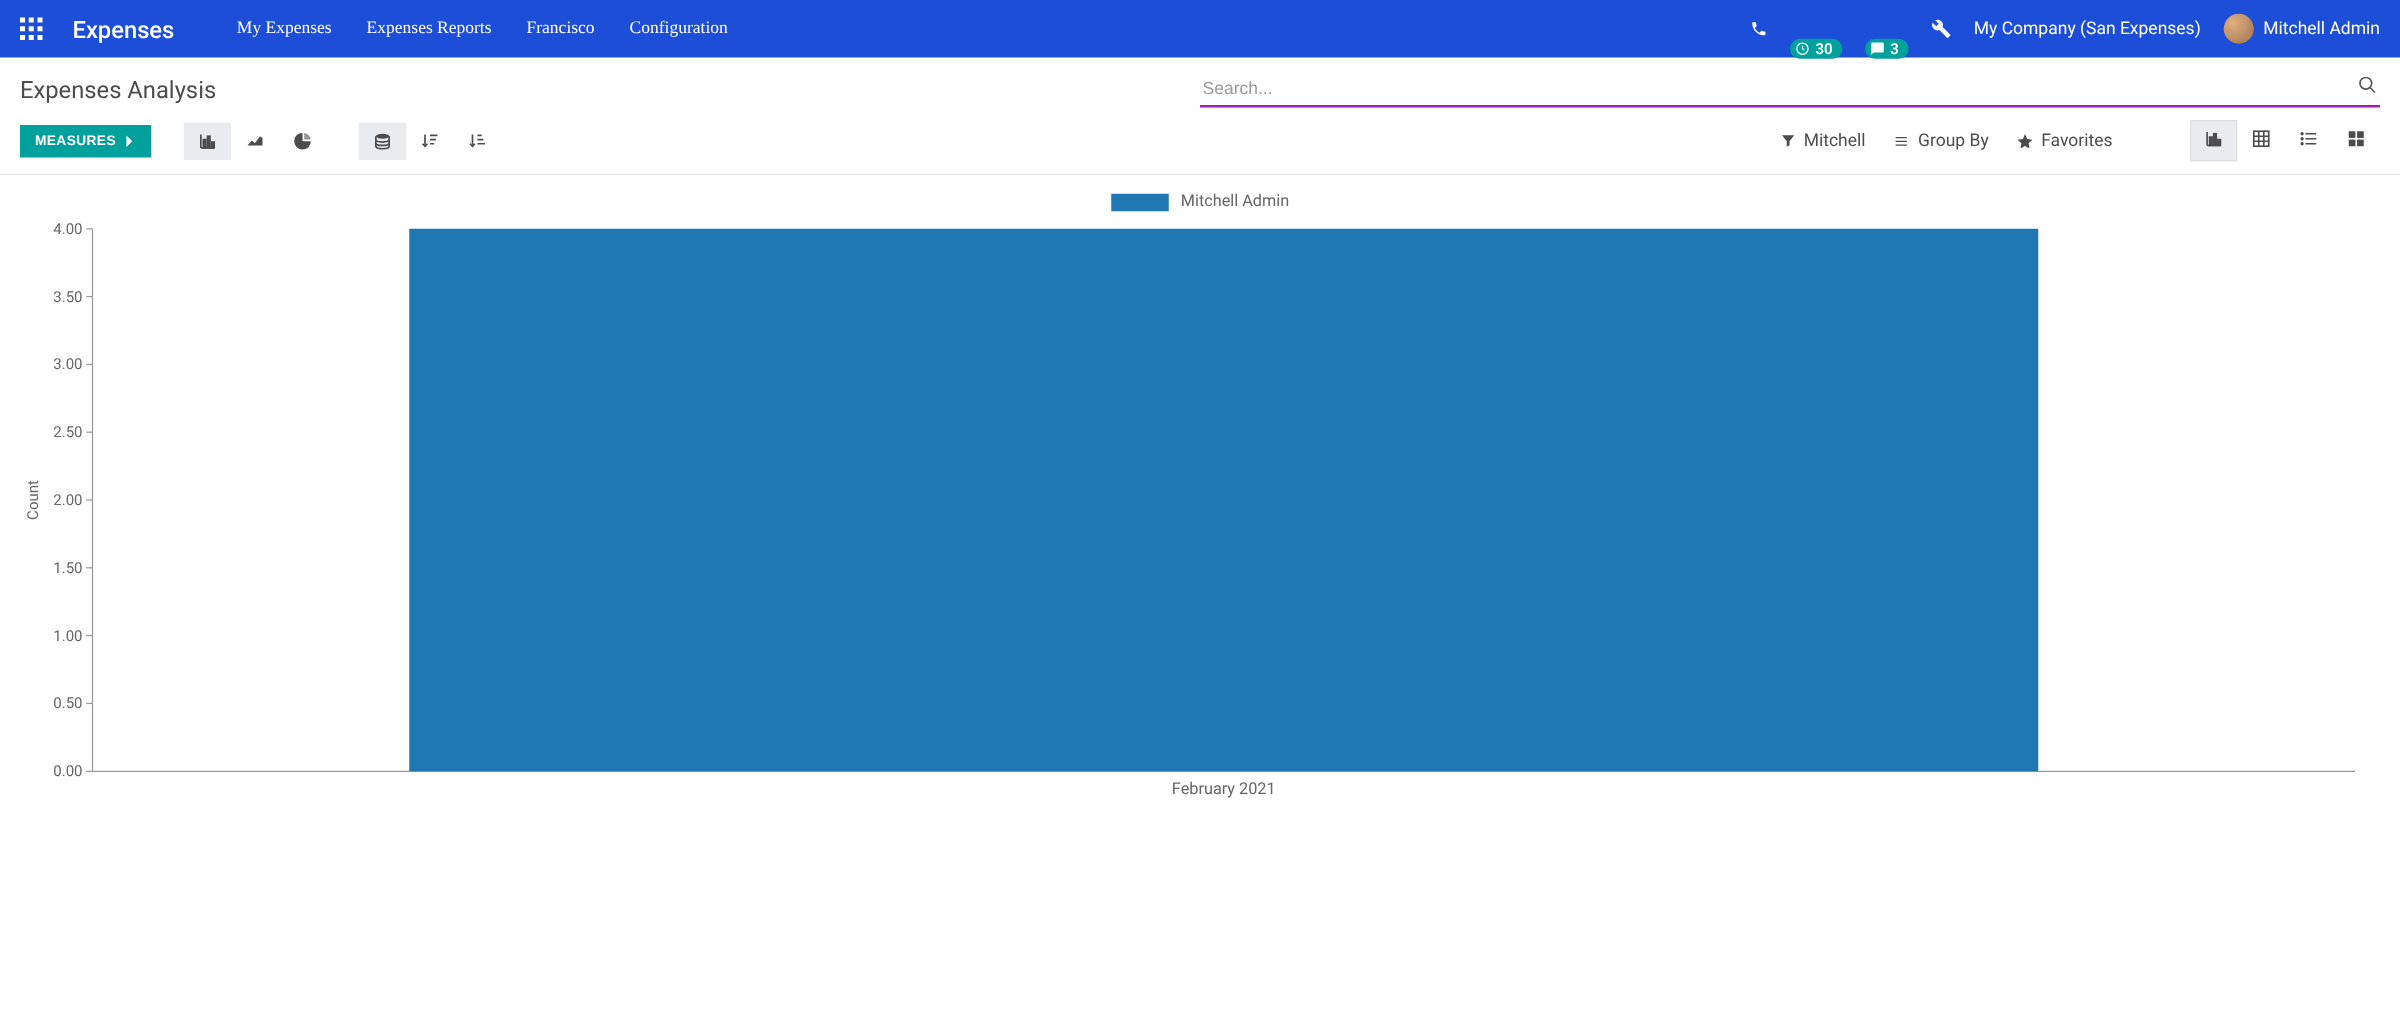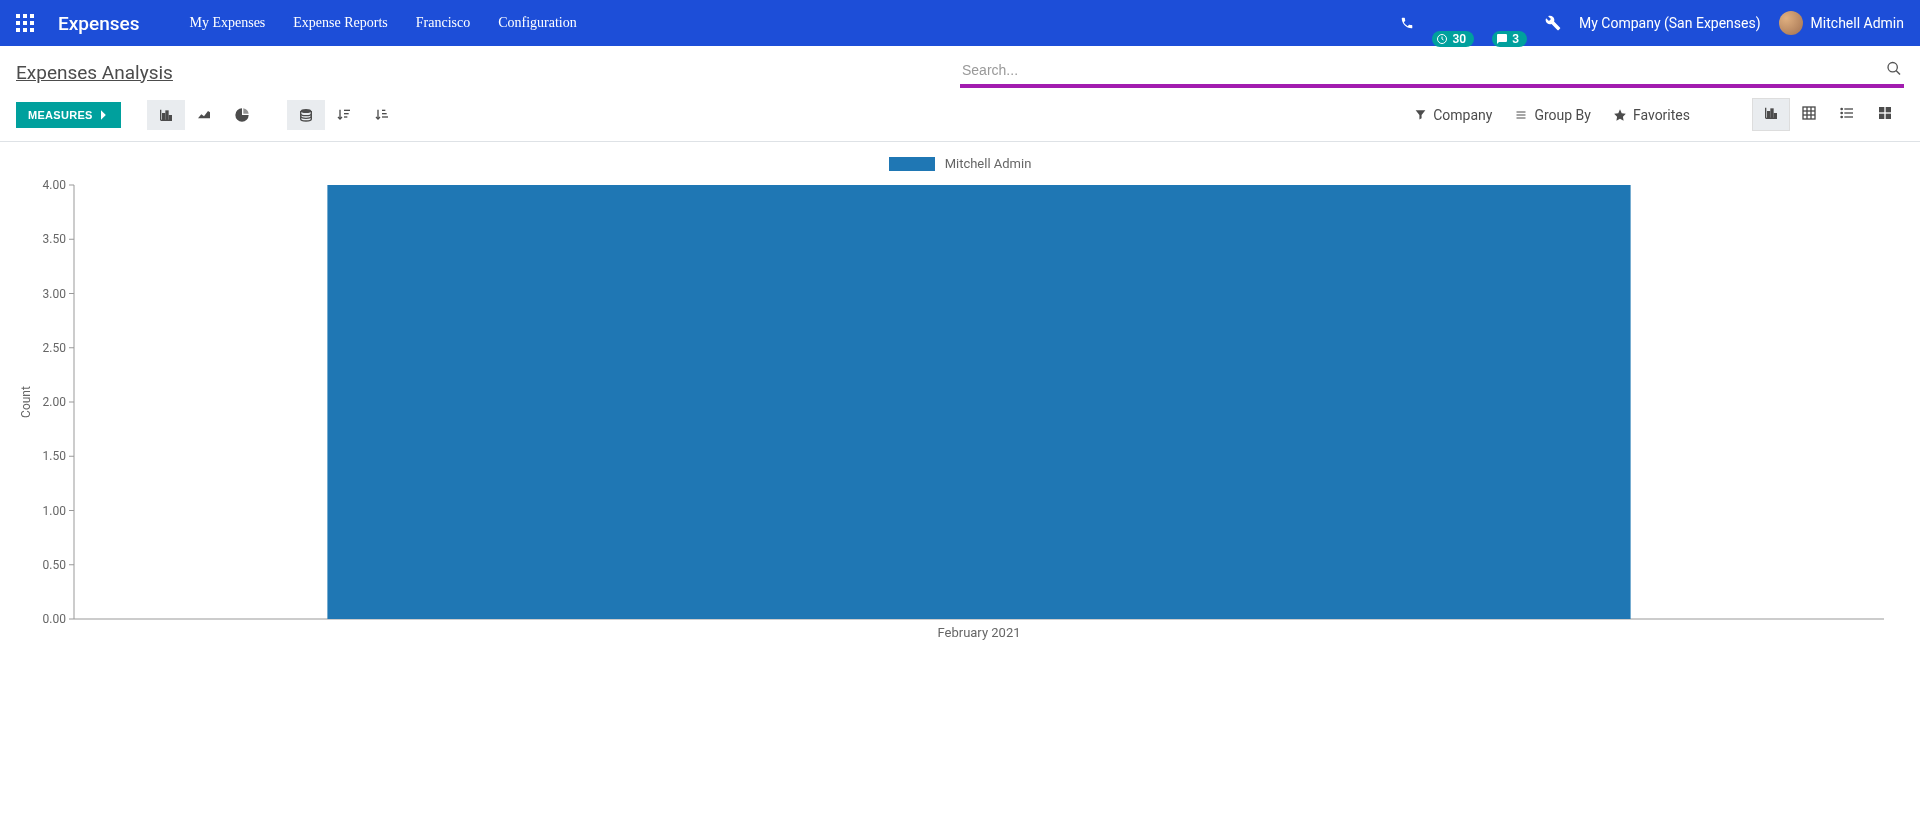--- a/index.html
+++ b/index.html
@@ -23,22 +23,22 @@
 .icon-btn { cursor:pointer; display:flex; align-items:center; }
 .badge-pill { display:inline-flex; align-items:center; background:#00a09d; color:#fff; border-radius: 10px; padding:1px 8px 1px 4px; font-size:12px; font-weight:600; gap:4px;margin-top:31px; }
 .badge-pill svg { width:12px; height:12px; }
 .company-name { font-size:14px; }
 .avatar { width:24px; height:24px; border-radius:50%; background: radial-gradient(circle at 30% 30%, #e0b080, #a07050); display:inline-block; }
 .user-block { display:flex; align-items:center; gap:8px; cursor:pointer; }
 
 
 .control-panel { border-bottom:1px solid #dee2e6; }
 .cp-top { display:flex; align-items:center; padding: 10px 16px 4px 16px; }
-.page-title { font-size: 19px; color:#4c4c4c;text-decoration:underline; }
-.search-wrap { margin-left:auto; width: 50%; position:relative; border-bottom:4px solid #a21caf; }
+.page-title { font-size: 19px; color:#4c4c4c; }
+.search-wrap { margin-left:auto; width: 50%; position:relative; border-bottom:2px solid #a21caf; }
 .search-input { width: calc(100% - 24px); border:none; outline:none; padding:6px 2px; font-size:14px; color:#666; background:transparent; }
 .search-input::placeholder { color:#999; }
 .search-icon { position:absolute; right:2px; top:50%; transform:translateY(-50%); color:#6c757d; cursor:pointer; }
 
 .cp-bottom { display:flex; align-items:center; padding: 6px 16px 10px 16px; }
 .measures-btn { background:#00a09d; color:#fff; border:none; padding:7px 12px; font-size:11px; font-weight:600; letter-spacing:0.3px; cursor:pointer; display:flex; align-items:center; gap:8px; }
 .btn-group { display:inline-flex; margin-left:8px; }
 .tb-btn { background:#fff; border:1px solid transparent; padding:6px 10px; cursor:pointer; color:#4c4c4c; display:flex; align-items:center; }
 .tb-btn.active { background:#e9ecef; }
 .tb-btn.ghost { background:transparent; }
@@ -68,21 +68,21 @@
       <span></span>
       <span></span>
       <span></span>
       <span></span>
       <span></span>
       <span></span>
   </div>
   <div class="brand">Expenses</div>
   <div class="nav-links">
     <div class="nav-link">My Expenses</div>
-    <div class="nav-link">Expense Reports</div>
+    <div class="nav-link">Expenses Reports</div>
     <div class="nav-link">Francisco</div>
     <div class="nav-link">Configuration</div>
   </div>
   <div class="navbar-right">
     <div class="icon-btn">
       <svg width="14" height="14" viewBox="0 0 24 24" fill="#fff">
           <path d="M6.6 10.8c1.4 2.8 3.8 5.1 6.6 6.6l2.2-2.2c.3-.3.7-.4 1-.2 1.2.4 2.4.6 3.7.6.6 0 1 .4 1 1V20c0 .6-.4 1-1 1C10.6 21 3 13.4 3 4c0-.6.4-1 1-1h3.4c.6 0 1 .4 1 1 0 1.3.2 2.5.6 3.7.1.4 0 .8-.3 1L6.6 10.8z"></path>
         </svg>
     </div>
     <div class="badge-pill">
@@ -184,21 +184,21 @@
             <path d="M12 5h5"></path>
           </svg>
       </button>
     </div>
 
     <div class="search-options">
       <div class="search-opt">
         <svg width="13" height="13" viewBox="0 0 24 24" fill="#4c4c4c">
             <path d="M3 4h18l-7 9v6l-4 2v-8L3 4z"></path>
           </svg>
-        <span>Company</span>
+        <span>Mitchell</span>
       </div>
       <div class="search-opt">
         <svg width="14" height="12" viewBox="0 0 24 24" fill="none" stroke="#4c4c4c" stroke-width="2">
             <line x1="3" y1="6" x2="21" y2="6"></line>
             <line x1="3" y1="12" x2="21" y2="12"></line>
             <line x1="3" y1="18" x2="21" y2="18"></line>
           </svg>
         <span>Group By</span>
       </div>
       <div class="search-opt">

